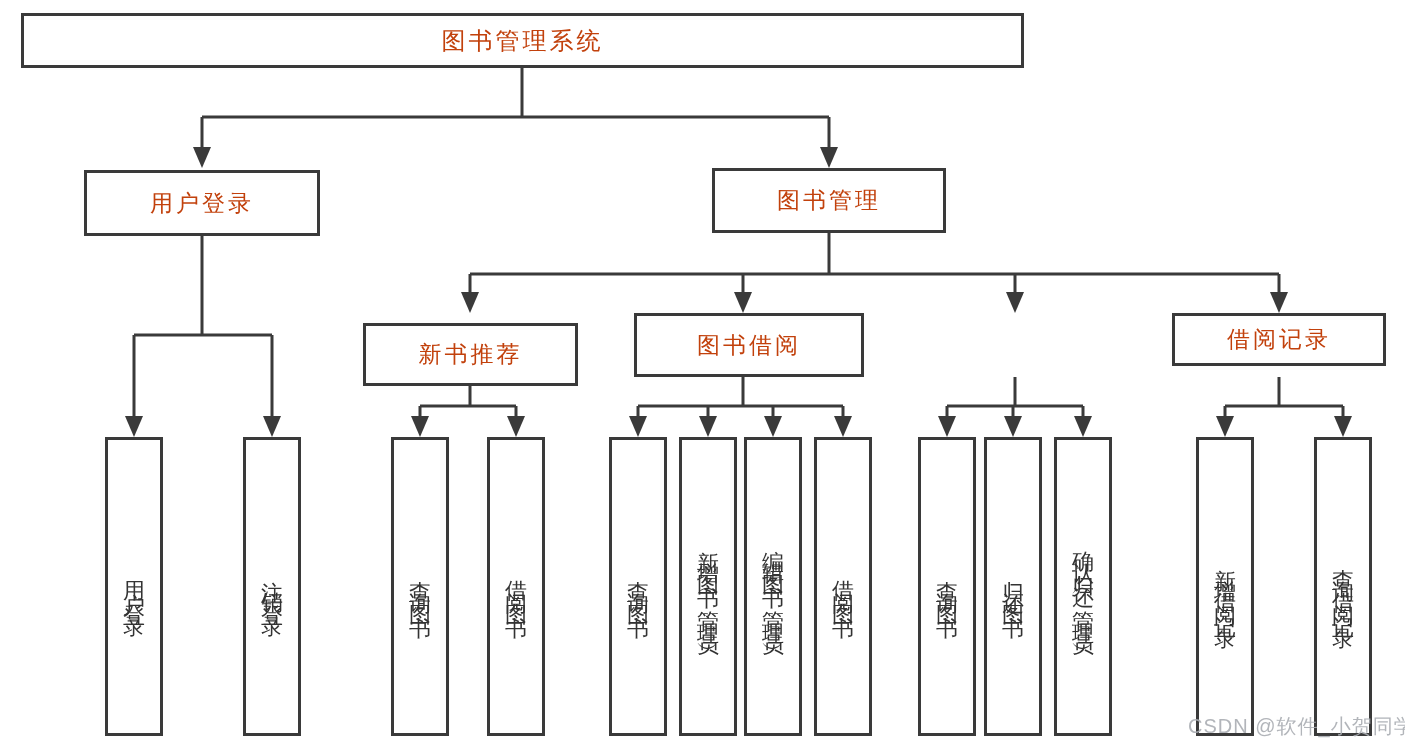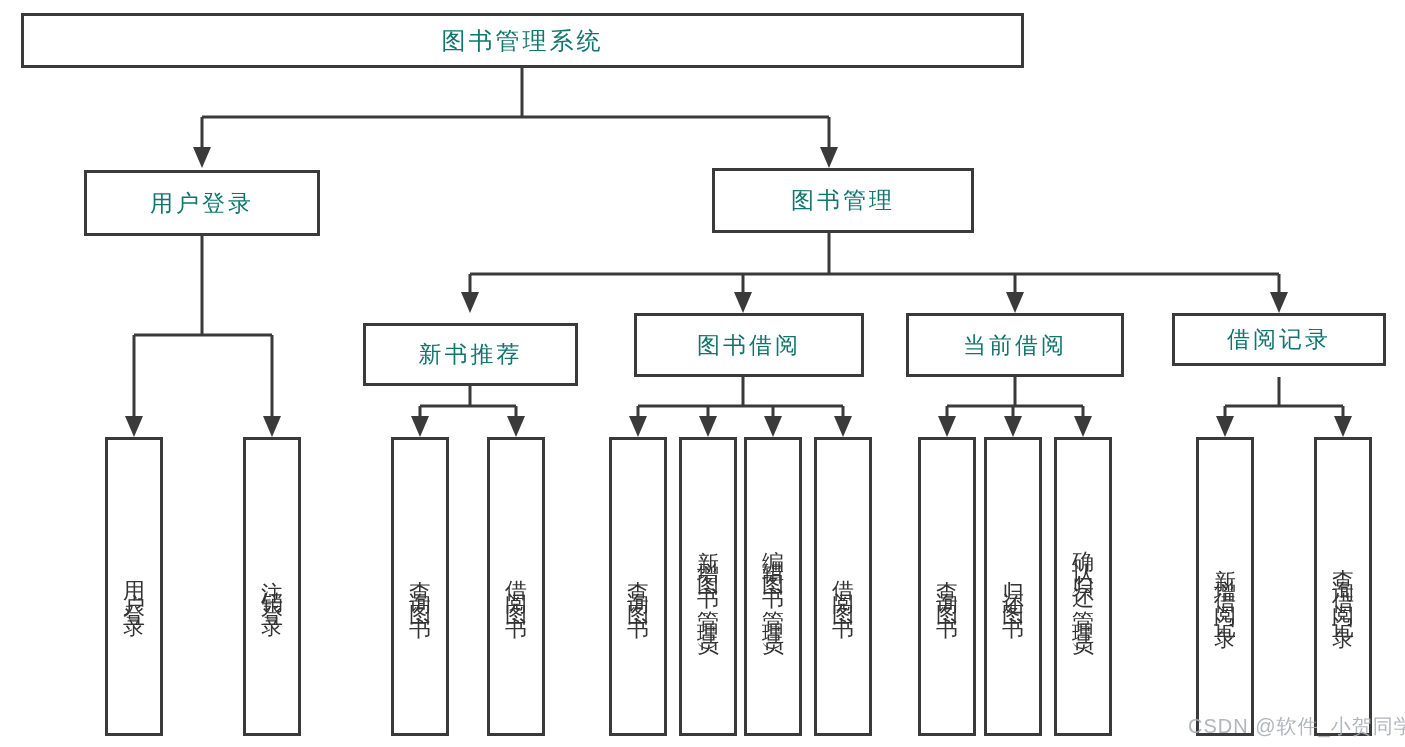--- a/index.html
+++ b/index.html
@@ -27,21 +27,21 @@
     box-sizing: border-box;
     border: 3px solid #3a3a3a;
     background: #ffffff;
     display: flex;
     align-items: center;
     justify-content: center;
   }
   .hbox span {
     font-size: 23px;
     letter-spacing: 3px;
-    color: #0f766e;
+    color: #c2410c;
     white-space: nowrap;
   }
   .root-box span {
     font-size: 24px;
   }
   .vbox {
     position: absolute;
     box-sizing: border-box;
     top: 437px;
     width: 58px;
@@ -109,32 +109,29 @@
     </g>
   </svg>
 
   <div class="hbox root-box" style="left:21px; top:13px; width:1003px; height:55px;">
     <span>图书管理系统</span>
   </div>
 
   <div class="hbox" style="left:84px; top:170px; width:236px; height:66px;">
     <span>用户登录</span>
   </div>
-  <div class="hbox" style="left:712px; top:168px; width:262px; height:65px;">
+  <div class="hbox" style="left:712px; top:168px; width:234px; height:65px;">
     <span>图书管理</span>
   </div>
 
   <div class="hbox" style="left:363px; top:313px; width:215px; height:63px;margin-top:10px;">
     <span>新书推荐</span>
   </div>
   <div class="hbox" style="left:634px; top:313px; width:230px; height:64px;">
     <span>图书借阅</span>
-  </div>
-  <div class="hbox" style="left:906px; top:313px; width:218px; height:64px;">
-    <span>当前借阅</span>
   </div>
   <div class="hbox" style="left:1172px; top:313px; width:214px; height:53px;">
     <span>借阅记录</span>
   </div>
 
   <div class="vbox" style="left:105px;">
     <span>用户登录</span>
   </div>
   <div class="vbox" style="left:243px;">
     <span>注销登录</span>

